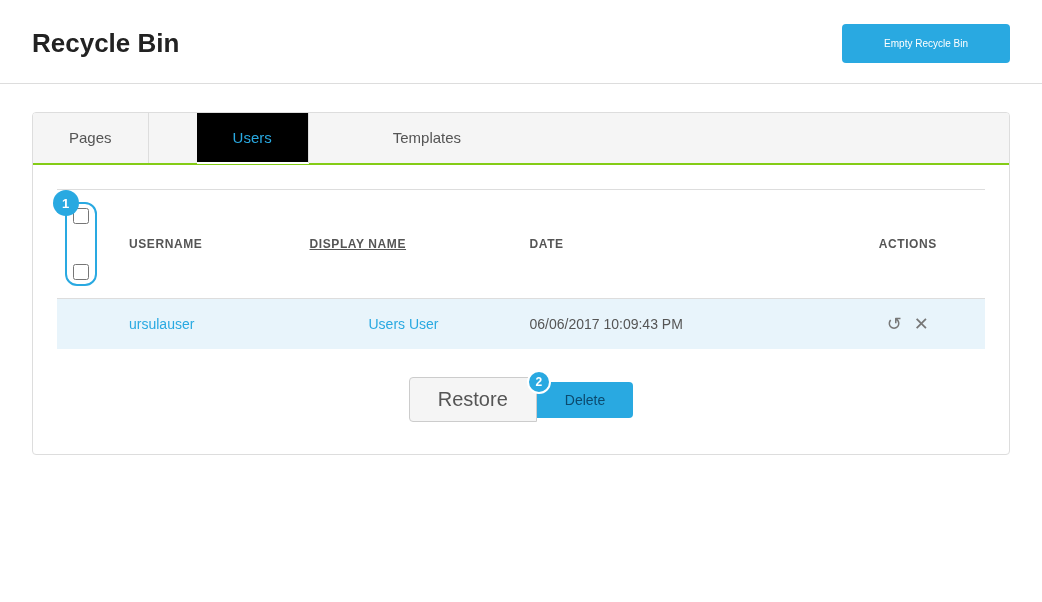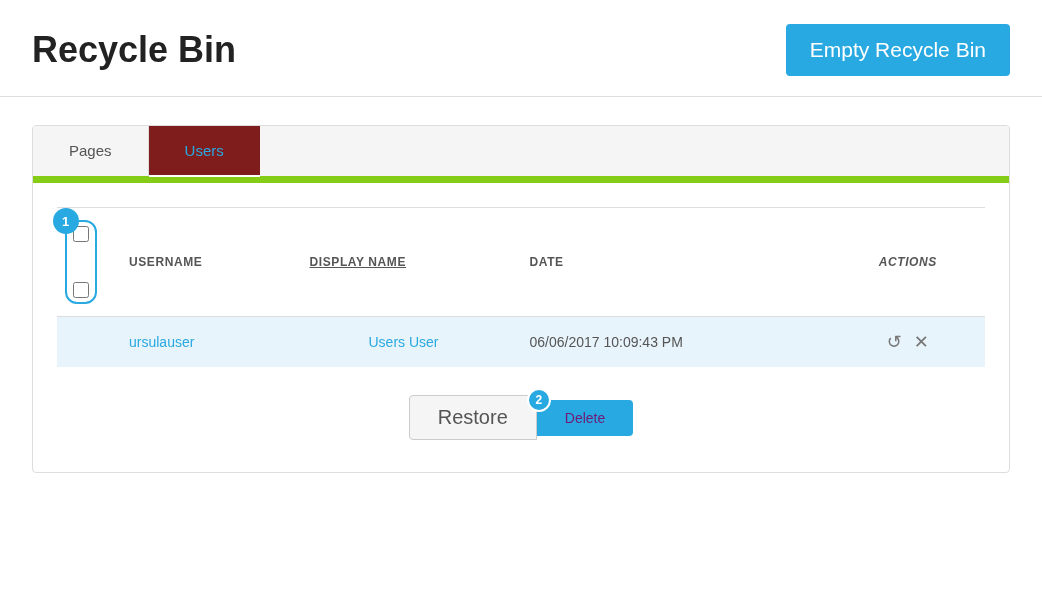--- a/index.html
+++ b/index.html
@@ -11,64 +11,65 @@
 
     
     .header {
       display: flex;
       align-items: center;
       justify-content: space-between;
       padding: 24px 32px 20px 32px;
       border-bottom: 1px solid #ddd;
     }
     .page-title {
-      font-size: 36px;
+      font-size: 26px;
       font-weight: bold;
       color: #222;
     }
     .empty-recycle-btn {
       background: #29a9e1;
       color: #fff;
       border: none;
       border-radius: 4px;
-      padding: 14px 24px;
-      font-size: 21px;
+      padding: 14px 42px;
+      font-size: 10px;
       cursor: pointer;
       font-weight: 500;
     }
 
     
     .main {
       padding: 28px 32px;
     }
     .card {
       border: 1px solid #ddd;
       border-radius: 4px;
       background: #fff;
       overflow: hidden;
     }
 
     
     .tabs {
       display: flex;
       background: #f5f5f5;
-      border-bottom: 7px solid #84cc16;
+      border-bottom: 2px solid #84cc16;
+      gap: 48px;
     }
     .tab {
       padding: 16px 36px;
       font-size: 15px;
       cursor: pointer;
       color: #555;
       border-right: 1px solid #ddd;
       background: #f5f5f5;
       user-select: none;
     }
     .tab:last-child { border-right: none; }
     .tab.active {
-      background: #7f1d1d;
+      background: #000000;
       color: #29a9e1;
       border-bottom: 2px solid #fff;
       margin-bottom: -1px;
       position: relative;
     }
 
     
     .table-area {
       padding: 24px 24px 0 24px;
     }
@@ -154,21 +155,21 @@
       font-size: 20px;
       cursor: pointer;
     }
     .delete-btn-wrapper {
       position: relative;
       display: inline-flex;
       align-items: center;
     }
     .delete-btn {
       background: #29a9e1;
-      color: #701a75;
+      color: #0c4a6e;
       border: none;
       border-radius: 0 4px 4px 0;
       padding: 10px 28px;
       font-size: 14px;
       cursor: pointer;
       font-weight: 500;
     }
     .badge-2 {
       position: absolute;
       top: -12px;
@@ -220,20 +221,21 @@
   <h1 class="page-title">Recycle Bin</h1>
   <button class="empty-recycle-btn">Empty Recycle Bin</button>
 </div>
 
 <div class="main">
   <div class="card">
 
     <div class="tabs">
       <div class="tab">Pages</div>
       <div class="tab active">Users</div>
+      <div class="tab">Templates</div>
     </div>
 
     <div class="table-area">
       <table>
         <thead>
           <tr>
             <th class="checkbox-col">
               
               <div style="position:relative; display:inline-block;">
                 <div class="callout-border">
@@ -243,21 +245,21 @@
                   </div>
                   <div class="cb-wrapper">
                     <input type="checkbox" style="">
                   </div>
                 </div>
               </div>
             </th>
             <th>USERNAME</th>
             <th style="text-decoration:underline;">DISPLAY NAME</th>
             <th style="text-align:left;">DATE</th>
-            <th style="text-align:center;font-style:italic;">ACTIONS</th>
+            <th style="text-align:center;">ACTIONS</th>
           </tr>
         </thead>
         <tbody>
           <tr>
             <td class="checkbox-col" style="width:40px; padding-left:8px;">
             </td>
             <td class="username-cell">ursulauser</td>
             <td class="displayname-cell">Users User</td>
             <td class="date-cell">06/06/2017 10:09:43 PM</td>
             <td class="actions-cell">

